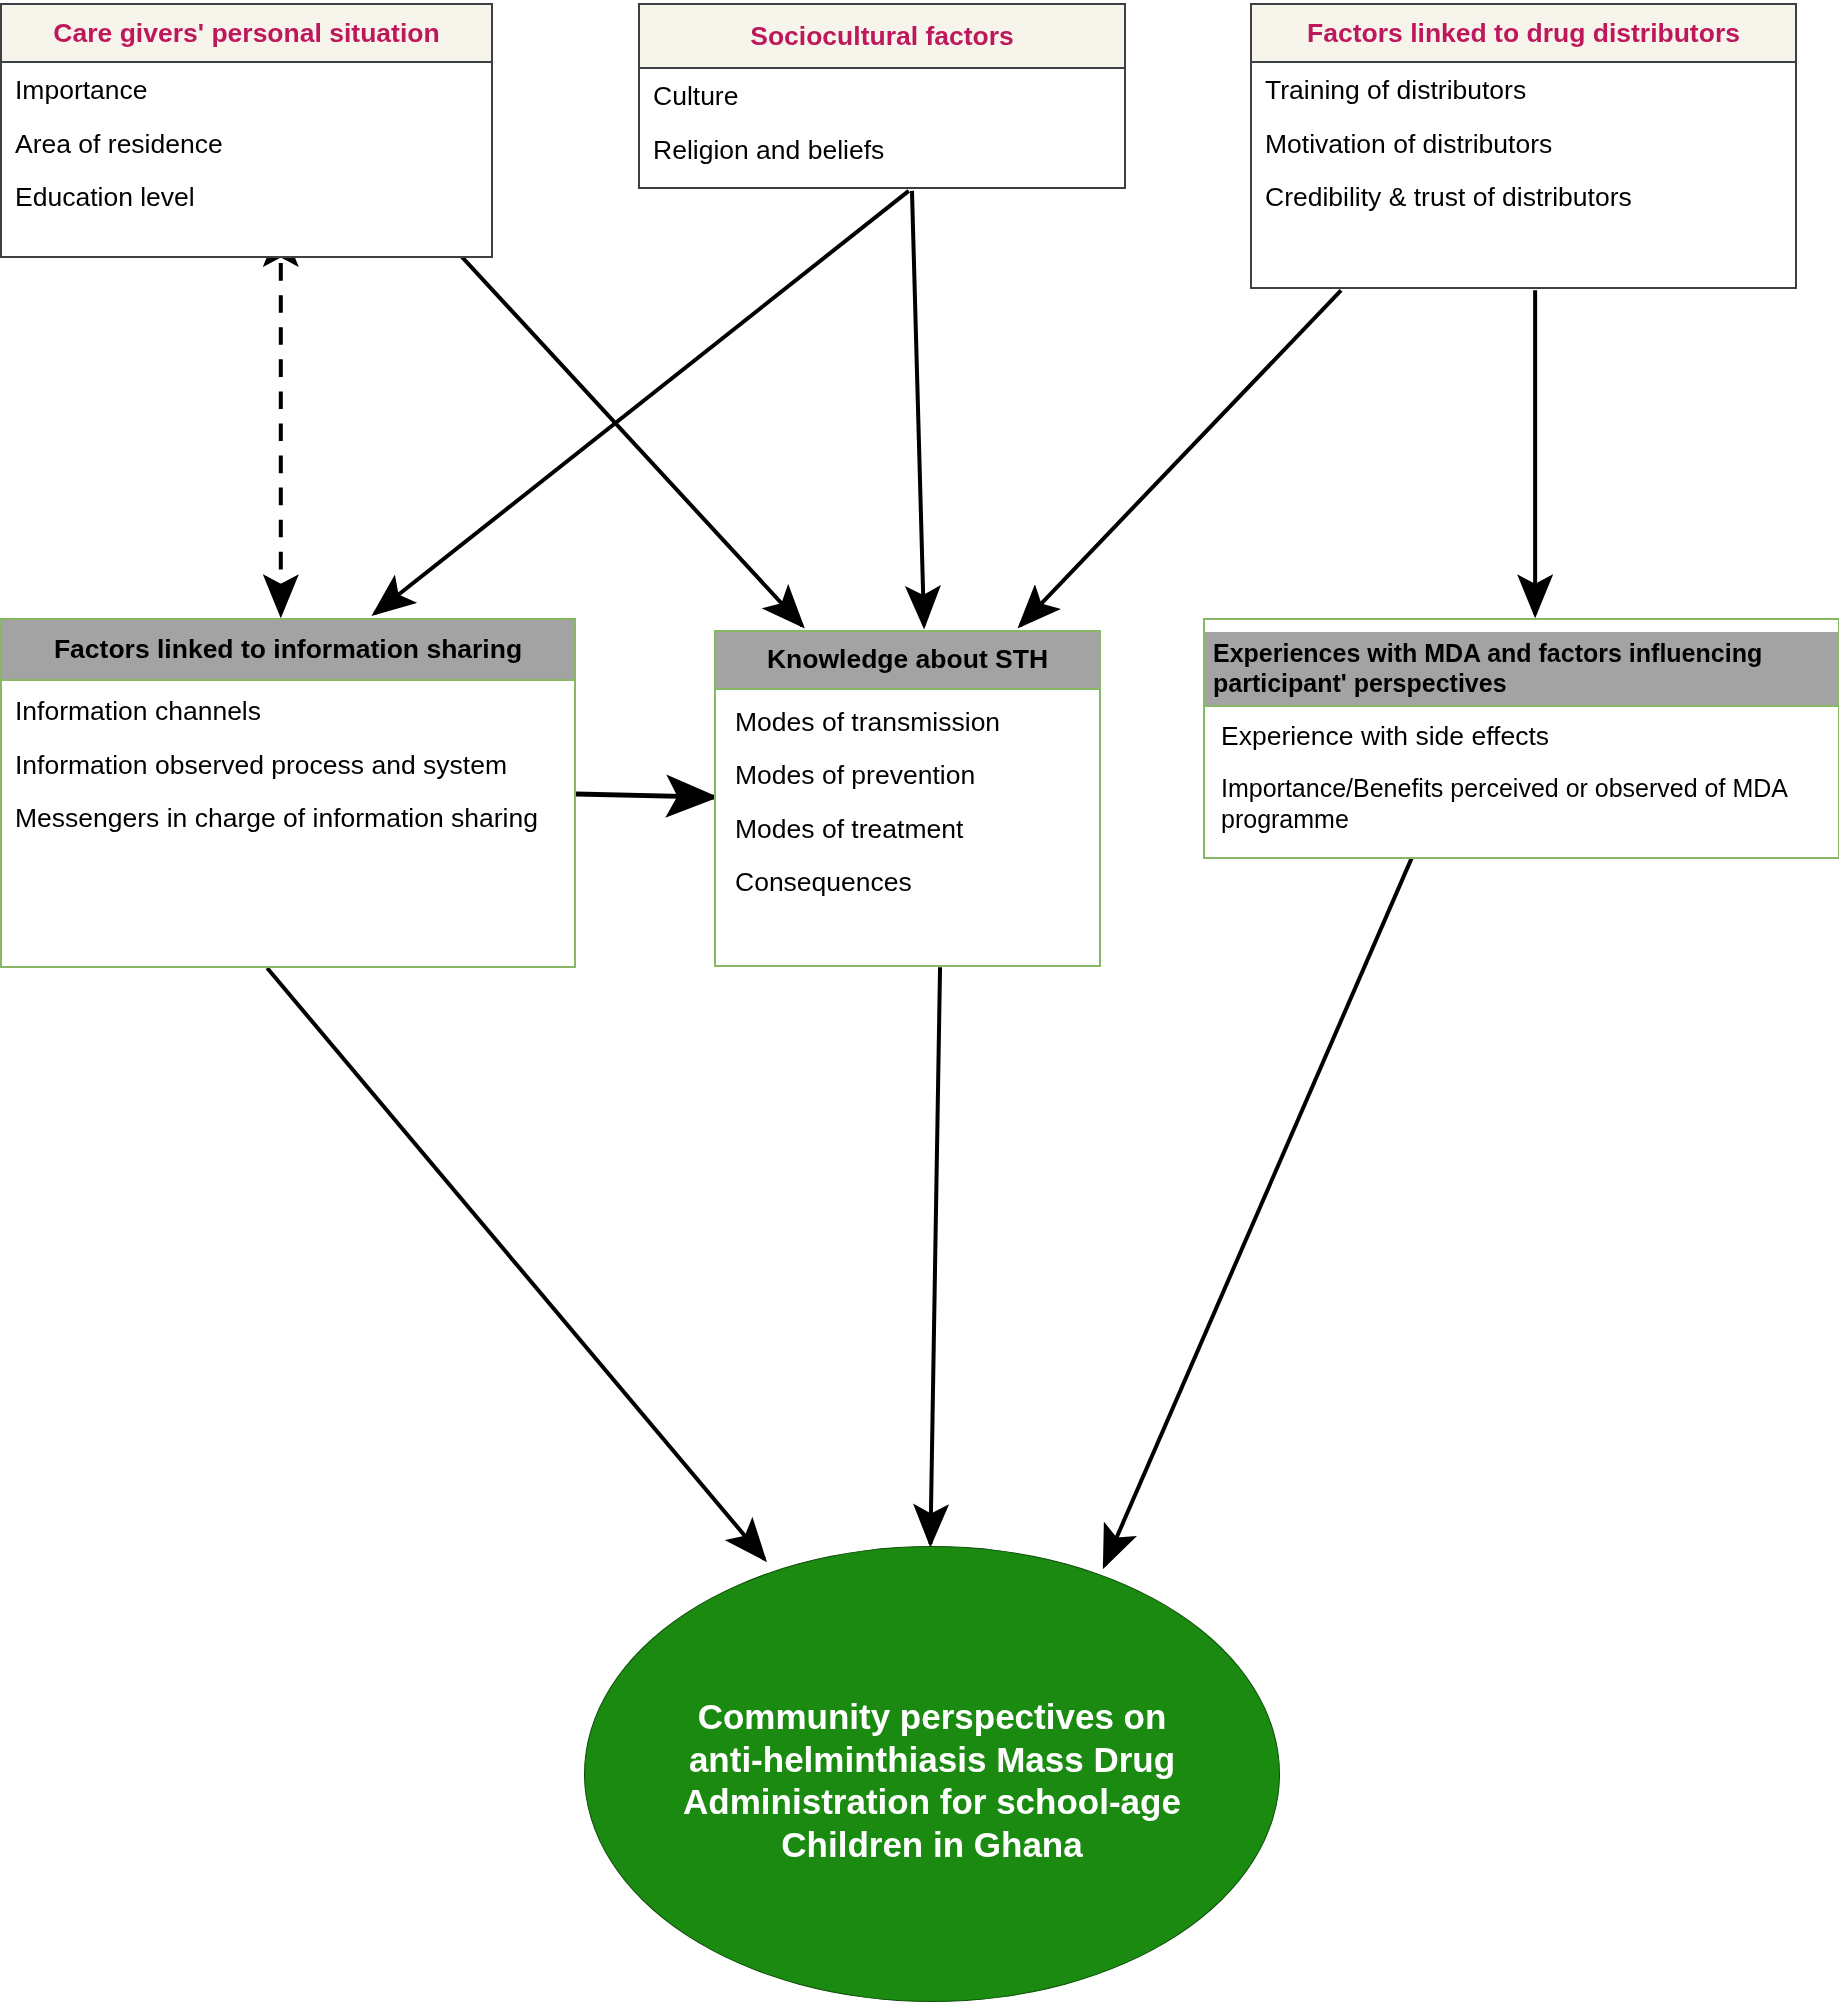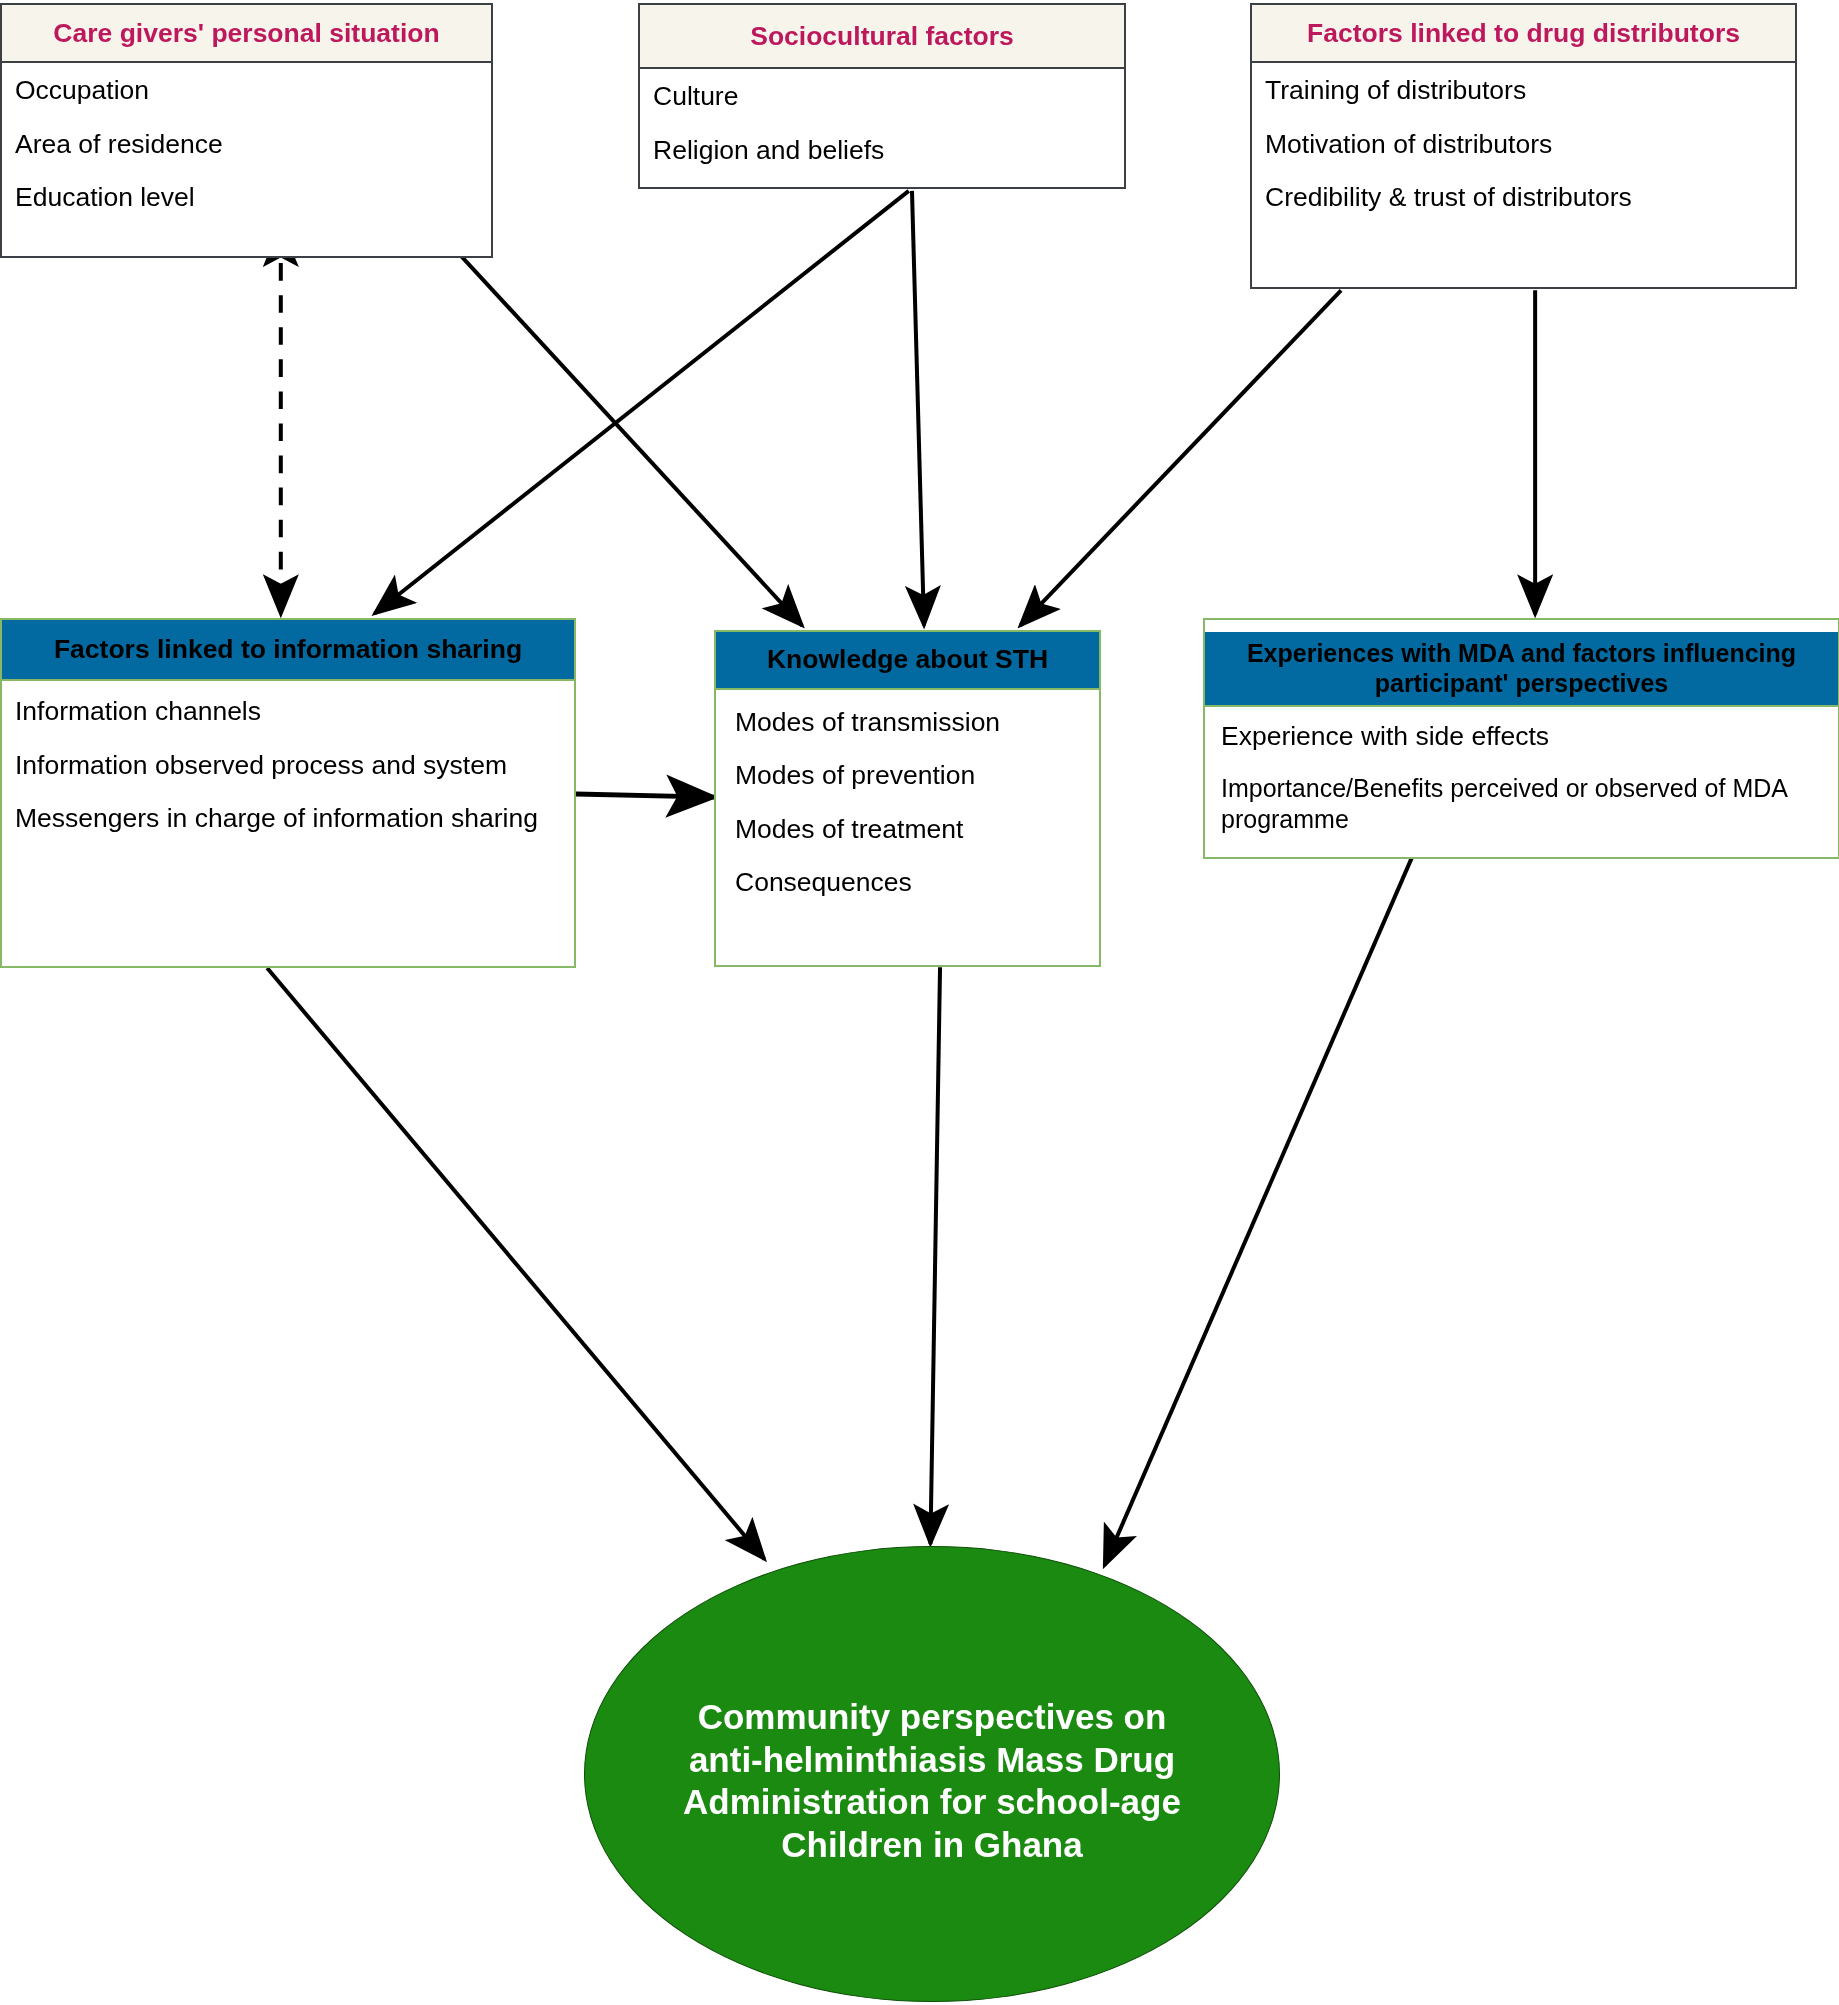--- a/index.html
+++ b/index.html
@@ -41,24 +41,23 @@
     border-bottom: 2.4px solid #3c3f44;
     font-weight: bold;
     text-align: right;
     color: #be185d;
   }
   
   .node.green {
     border: 2.4px solid #86b866;
   }
   .node.green > .hdr {
-    background: #0369a1;
+    background: #a3a3a3;
     border-bottom: 2.4px solid #86b866;
     font-weight: bold;
-    text-align: center;
     color: #000000;
   }
   .hdr {
     font-size: 26.5px;
     line-height: 1.18;
     display: flex;
     align-items: center;
     justify-content: center;
     padding: 0 8px;
     box-sizing: border-box;
@@ -129,21 +128,21 @@
     <line x1="333" y1="1207" x2="953" y2="1944" stroke="#000000" stroke-width="5" marker-end="url(#arrowhead)"></line>
 
     <line x1="1172" y1="1206" x2="1160" y2="1925" stroke="#000000" stroke-width="5" marker-end="url(#arrowhead)"></line>
 
     <line x1="1760" y1="1070" x2="1377" y2="1952" stroke="#000000" stroke-width="5" marker-end="url(#arrowhead)"></line>
   </svg>
 
   <div class="node cream" style="left:0px; top:3.2px; width:493px; height:255px;">
     <div class="hdr" style="height:58px;">Care givers' personal situation</div>
     <div class="body">
-      <div class="item">Occupation</div>
+      <div class="item">Importance</div>
       <div class="item">Area of residence</div>
       <div class="item">Education level</div>
     </div>
   </div>
 
   <div class="node cream" style="left:638px; top:3.2px; width:488px; height:186px;">
     <div class="hdr" style="height:64px;">Sociocultural factors</div>
     <div class="body">
       <div class="item">Culture</div>
       <div class="item">Religion and beliefs</div>

